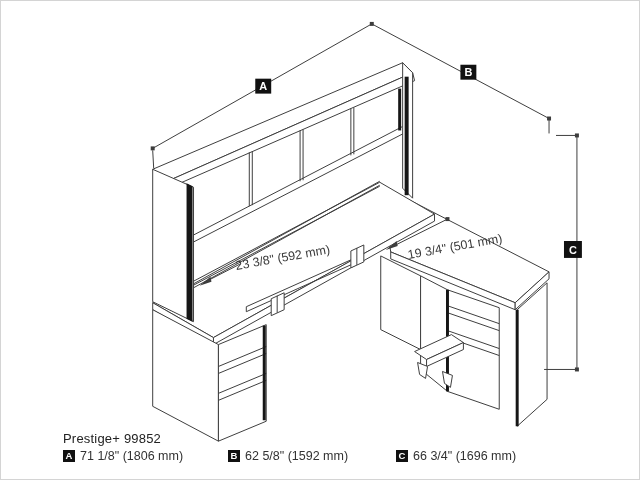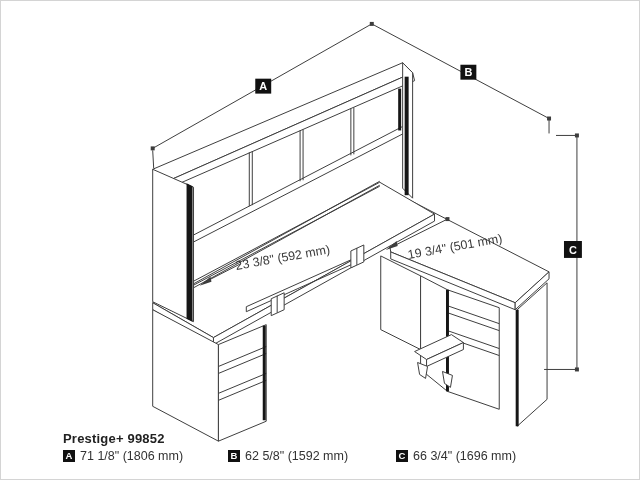--- a/index.html
+++ b/index.html
@@ -5,21 +5,21 @@
   html,body{margin:0;padding:0;background:#ffffff;}
   #stage{
     position:relative;width:638px;height:478px;background:#ffffff;
     border:1px solid #d4d4d4;overflow:hidden;
     font-family:"Liberation Sans", sans-serif;
   }
   #drawing{position:absolute;left:0;top:0;}
   .svgtext{font-family:"Liberation Sans", sans-serif;font-size:12.5px;fill:#3a3a3a;}
   .badge-letter{font-family:"Liberation Sans", sans-serif;font-size:11px;font-weight:bold;fill:#ffffff;text-anchor:middle;}
   #product-title{
-    position:absolute;left:62px;top:430px;font-size:13px;font-weight:bold;color:#222222;letter-spacing:.2px;
+    position:absolute;left:62px;top:430px;font-size:13px;font-weight:normal;color:#222222;letter-spacing:.2px;
   }
   .legend-entry{position:absolute;top:448px;display:flex;align-items:center;gap:5px;font-size:12.5px;color:#333333;}
   #legend-a{left:62px;} #legend-b{left:227px;} #legend-c{left:395px;}
   .badge{
     display:inline-flex;align-items:center;justify-content:center;
     width:12px;height:12px;background:#111111;color:#ffffff;
     font-size:9.5px;font-weight:bold;line-height:12px;
   }
 </style>
 </head>

